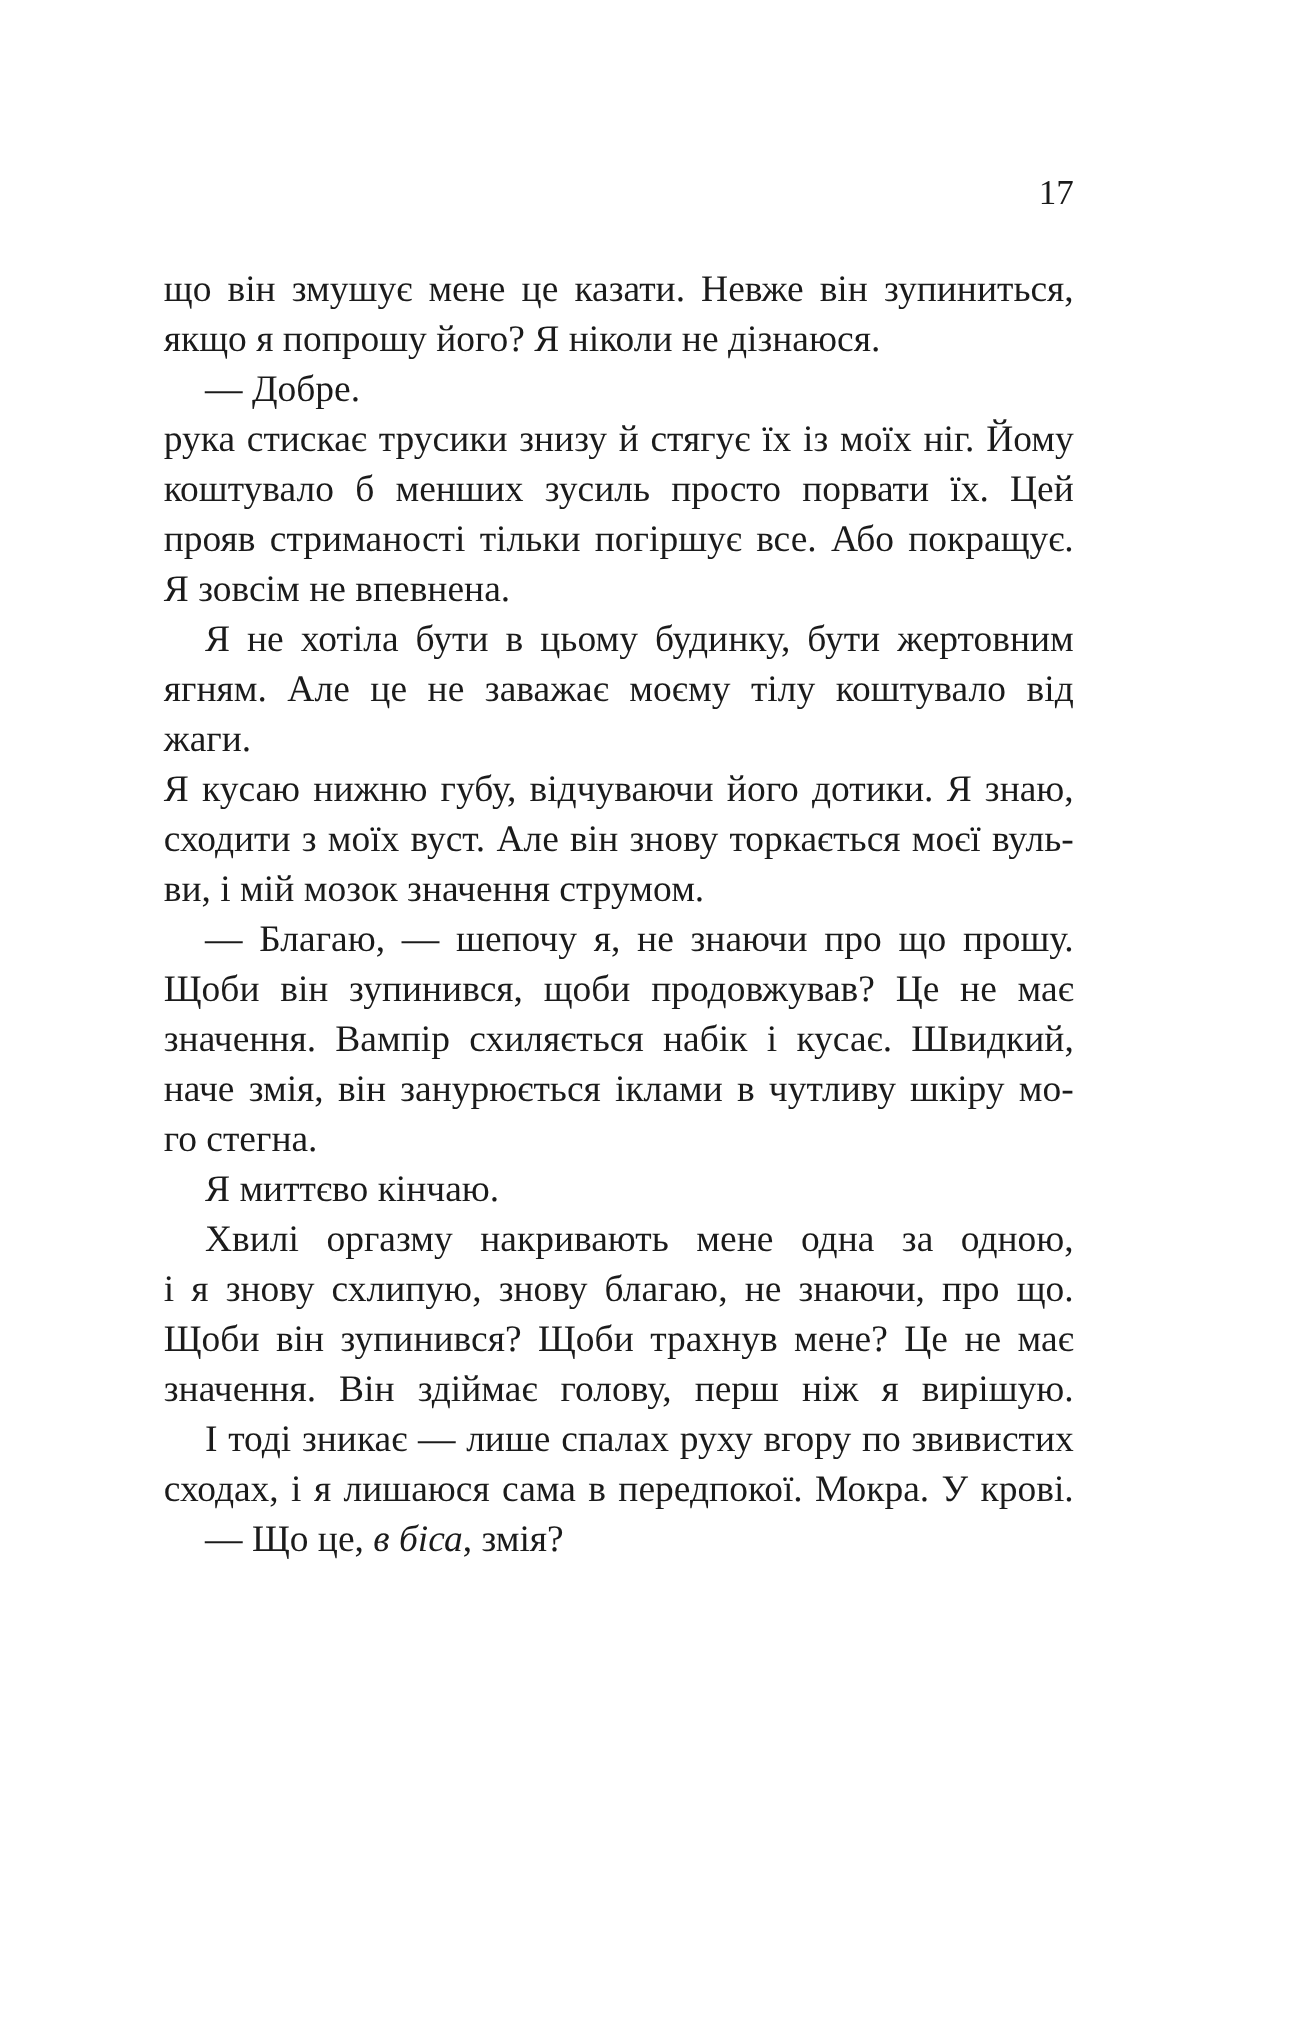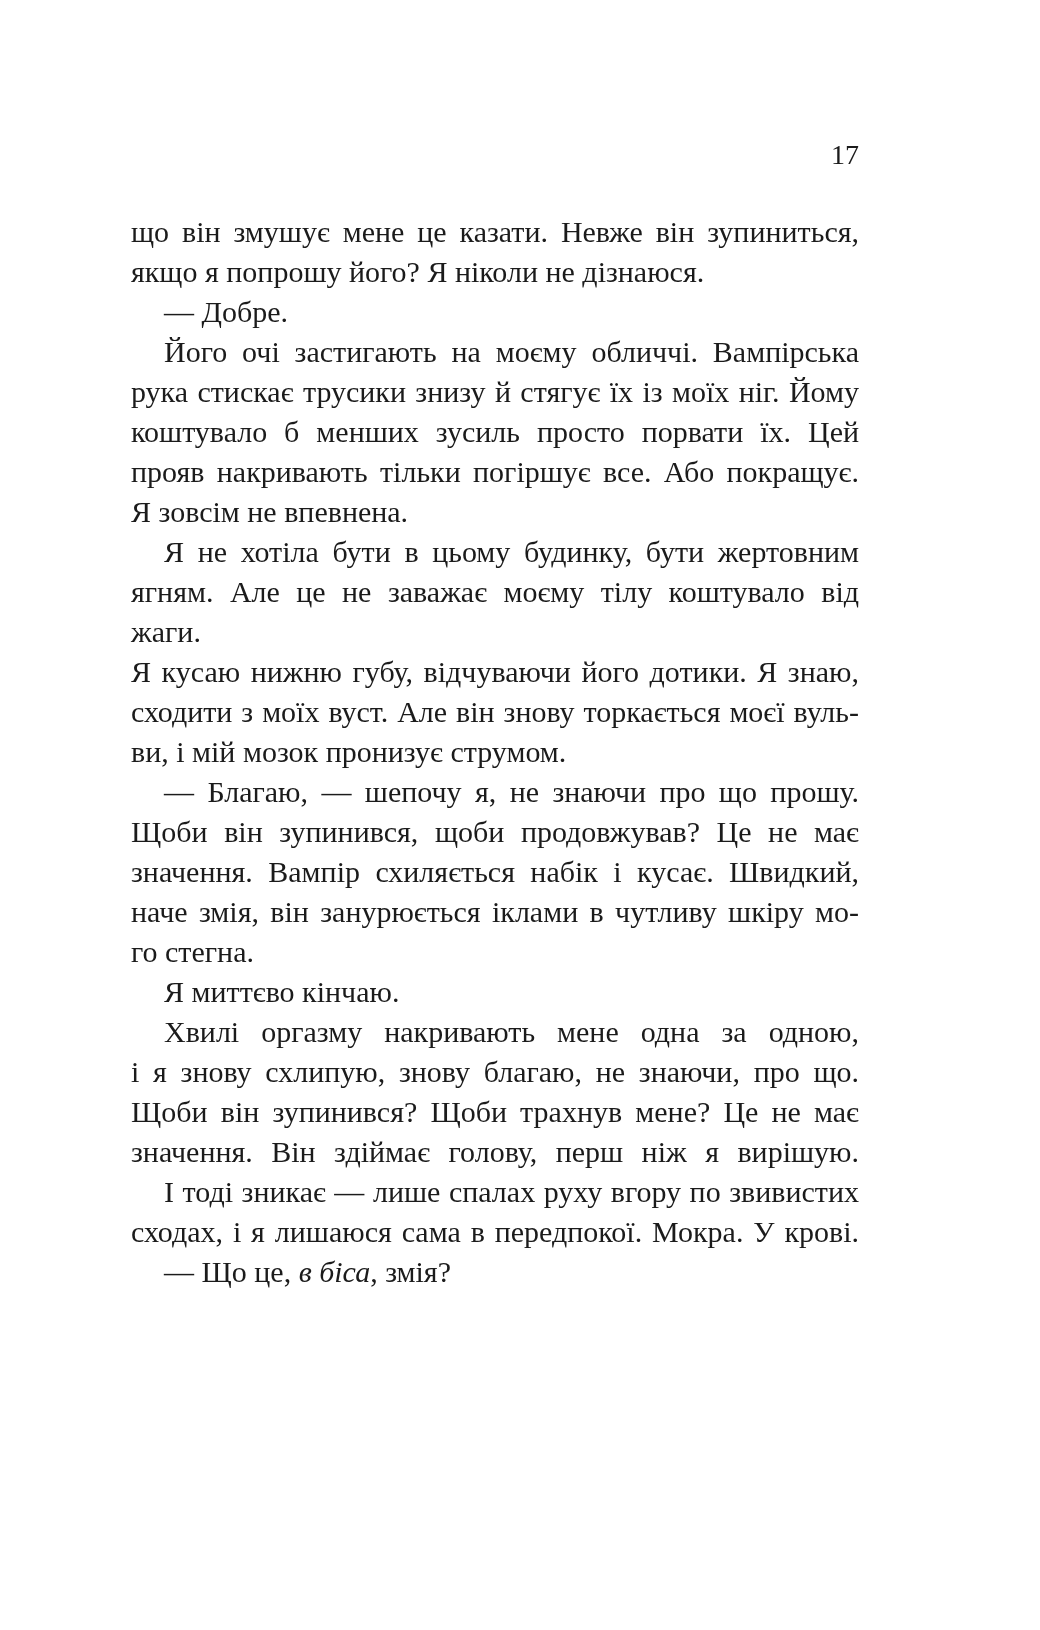--- a/index.html
+++ b/index.html
@@ -52,30 +52,29 @@
 </style>
 </head>
 <body>
 
 <div class="book-page">
   <div class="page-number">17</div>
   <div class="text-block">
       <div class="line fill"><span>що він змушує мене це казати. Невже він зупиниться,</span></div>
       <div class="line"><span>якщо я попрошу його? Я ніколи не дізнаюся.</span></div>
       <div class="line indent"><span>— Добре.</span></div>
-      <div class="line indent fill"><span>Його очі застигають на моєму обличчі. Вампірська</span></div>
       <div class="line fill"><span>рука стискає трусики знизу й стягує їх із моїх ніг. Йому</span></div>
       <div class="line fill"><span>коштувало б менших зусиль просто порвати їх. Цей</span></div>
-      <div class="line fill"><span>прояв накривають тільки погіршує все. Або покращує.</span></div>
+      <div class="line fill"><span>прояв стриманості тільки погіршує все. Або покращує.</span></div>
       <div class="line"><span>Я зовсім не впевнена.</span></div>
       <div class="line indent fill"><span>Я не хотіла бути в цьому будинку, бути жертовним</span></div>
       <div class="line fill"><span>ягням. Але це не заважає моєму тілу коштувало від жаги.</span></div>
       <div class="line fill"><span>Я кусаю нижню губу, відчуваючи його дотики. Я знаю,</span></div>
       <div class="line fill"><span>сходити з моїх вуст. Але він знову торкається моєї вуль-</span></div>
-      <div class="line"><span>ви, і мій мозок пронизує струмом.</span></div>
+      <div class="line"><span>ви, і мій мозок значення струмом.</span></div>
       <div class="line indent fill"><span>— Благаю, — шепочу я, не знаючи про що прошу.</span></div>
       <div class="line fill"><span>Щоби він зупинився, щоби продовжував? Це не має</span></div>
       <div class="line fill"><span>значення. Вампір схиляється набік і кусає. Швидкий,</span></div>
       <div class="line fill"><span>наче змія, він занурюється іклами в чутливу шкіру мо-</span></div>
       <div class="line"><span>го стегна.</span></div>
       <div class="line indent"><span>Я миттєво кінчаю.</span></div>
       <div class="line indent fill"><span>Хвилі оргазму накривають мене одна за одною,</span></div>
       <div class="line fill"><span>і я знову схлипую, знову благаю, не знаючи, про що.</span></div>
       <div class="line fill"><span>Щоби він зупинився? Щоби трахнув мене? Це не має</span></div>
       <div class="line fill"><span>значення. Він здіймає голову, перш ніж я вирішую.</span></div>

